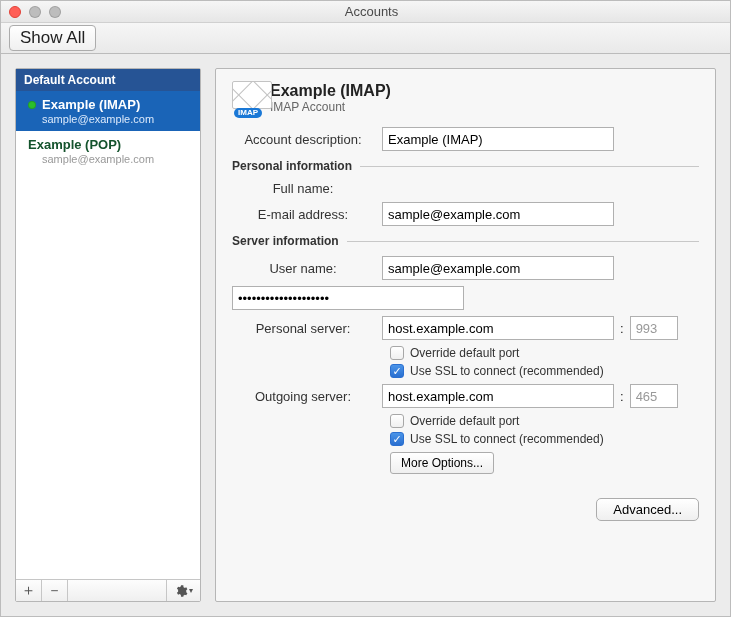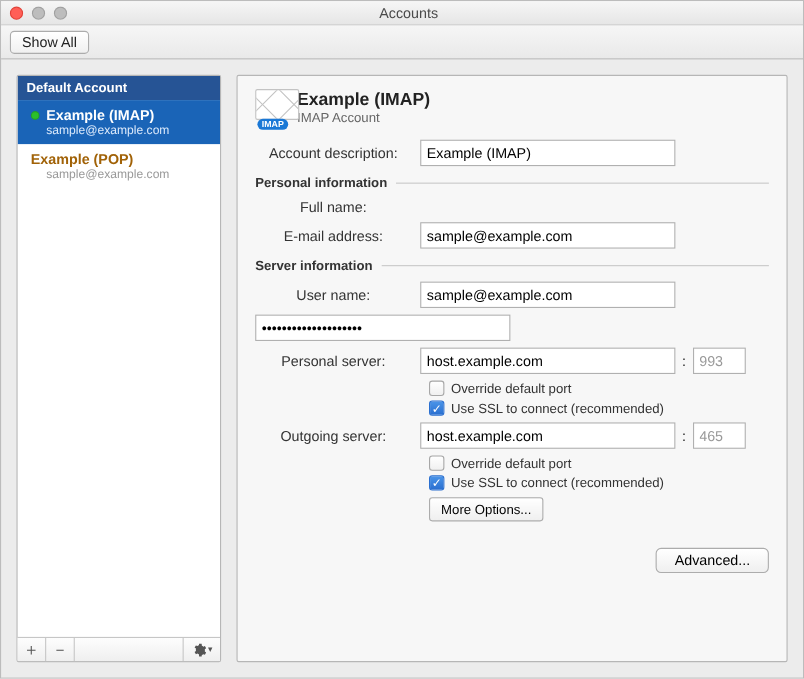--- a/index.html
+++ b/index.html
@@ -49,21 +49,21 @@
     background: linear-gradient(#f6f6f6, #e9e9e9);
     border-bottom: 1px solid #bbb;
     display: flex; align-items: center;
     padding: 0 8px;
   }
   .btn {
     background: linear-gradient(#ffffff, #f0f0f0);
     border: 1px solid #acacac;
     border-radius: 4px;
     padding: 2px 10px;
-    font-size: 13px;
+    font-size: 17px;
     color: #222;
     cursor: default;
     box-shadow: 0 1px 0 rgba(255,255,255,0.5) inset;
   }
   
   .body {
     flex: 1;
     display: flex;
     padding: 14px;
     gap: 14px;
@@ -106,21 +106,21 @@
   .acct-item .acct-name {
     font-weight: bold;
     font-size: 13px;
   }
   .acct-item.selected .acct-name { color: #fff; }
   .acct-item .acct-email {
     font-size: 11px;
     margin-left: 14px;
     margin-top: 1px;
   }
-  .acct-item:not(.selected) .acct-name { color: #a16207; }
+  .acct-item:not(.selected) .acct-name { color: #14532d; }
   .acct-item:not(.selected) .acct-email { color: #999; }
   .acct-item.selected .acct-email { color: #dbe9fb; }
   .sidebar-footer {
     height: 22px;
     border-top: 1px solid #c6c6c6;
     background: linear-gradient(#fdfdfd,#efefef);
     display: flex;
   }
   .ftr-btn {
     width: 26px;

